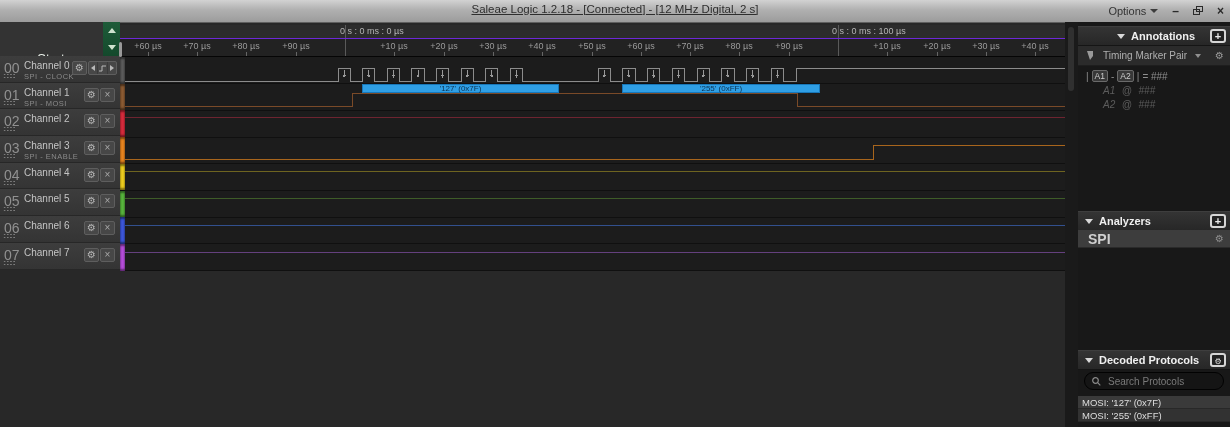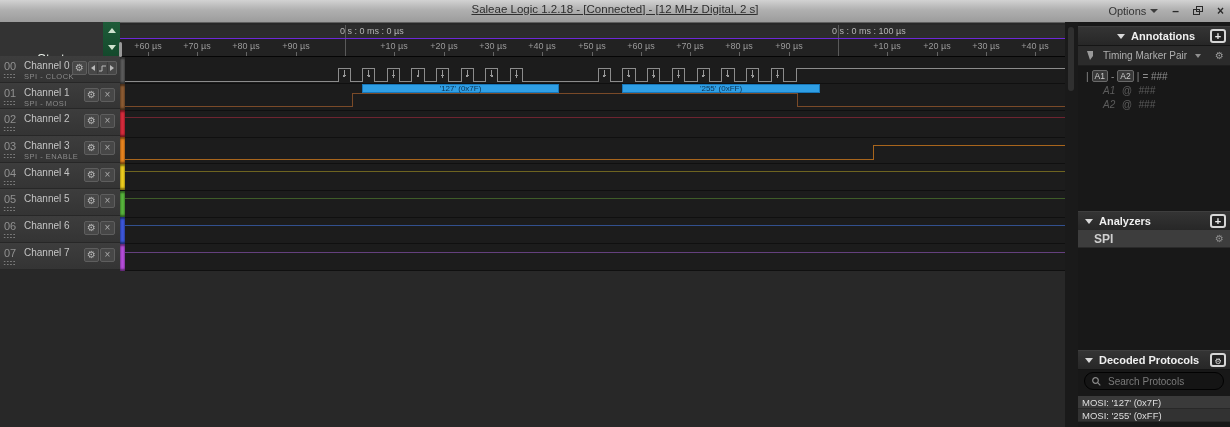--- a/index.html
+++ b/index.html
@@ -20,21 +20,21 @@
   .startrow{position:absolute;left:0;top:0;width:120px;height:34px;display:flex;}
   .startbtn{flex:1;background:linear-gradient(#3a9560,#27714a 55%,#1f5e3c);border-right:1px solid #174a2d;
     display:flex;align-items:center;justify-content:center;color:#eef5ee;font-size:13px;border-radius:2px 0 0 0;margin-top:36px;}
   .stepper{width:17px;background:linear-gradient(#1e5c39,#14492c);display:flex;flex-direction:column;}
   .step{flex:1;display:flex;align-items:center;justify-content:center;}
   .tri-up{width:0;height:0;border-left:4px solid transparent;border-right:4px solid transparent;border-bottom:5px solid #cfe3cf;}
   .tri-dn{width:0;height:0;border-left:4px solid transparent;border-right:4px solid transparent;border-top:5px solid #cfe3cf;}
   .channels{position:absolute;left:0;top:34px;width:120px;}
   .chrow{position:relative;width:120px;height:26.7px;background:linear-gradient(#3d3d3d,#343434);
     border-bottom:1px solid #272727;box-sizing:border-box;}
-  .chnum{position:absolute;left:4px;top:4px;font-size:11px;color:#919191;}
+  .chnum{position:absolute;left:4px;top:4px;font-size:14px;color:#919191;}
   .chdots{position:absolute;left:3px;top:17px;width:13px;height:6px;
     background-image:radial-gradient(circle,#7d7d7d 0.8px,transparent 1px);background-size:3.2px 3px;}
   .chname{position:absolute;left:24px;top:4px;font-size:10px;color:#c4c4c4;}
   .chsub{position:absolute;left:24px;top:16px;font-size:7.5px;letter-spacing:.5px;color:#8a8a8a;}
   .chbtn{position:absolute;top:5px;width:15px;height:14px;background:#474747;border:1px solid #5e5e5e;
     border-radius:2px;display:flex;align-items:center;justify-content:center;box-sizing:border-box;}
   .gear{right:21px;}
   .chrow.has-trigger .gear{right:33px;}
   .xbtn{right:5px;}
   .gear-glyph{font-family:"DejaVu Sans",sans-serif;font-size:10px;color:#b5b5b5;line-height:10px;}
@@ -84,21 +84,21 @@
     border-top:4px solid #909090;margin-right:14px;}
   .gear-sm{font-family:"DejaVu Sans",sans-serif;font-size:10px;color:#9a9a9a;margin-right:6px;}
   .formula{position:absolute;left:8px;top:48px;font-size:10px;color:#8e8e8e;display:flex;align-items:center;gap:3px;}
   .badge{background:#383838;border:1px solid #6a6a6a;border-radius:2px;font-size:8.5px;color:#cccccc;
     padding:0 2px;line-height:10px;}
   .marker-row{position:absolute;left:25px;font-size:10px;color:#5c5c5c;font-style:italic;}
   .marker-row .ml{display:inline-block;width:16px;}
   .marker-row .ms{display:inline-block;width:14px;}
   .an-row{position:absolute;left:0;width:152px;height:18px;background:#3d3d3d;border-bottom:1px solid #2a2a2a;
     display:flex;align-items:center;box-sizing:border-box;}
-  .an-name{font-size:12px;font-weight:bold;color:#cfcfcf;margin-left:16px;flex:1;}
+  .an-name{font-size:14px;font-weight:bold;color:#cfcfcf;margin-left:10px;flex:1;}
   .an-gear{font-family:"DejaVu Sans",sans-serif;font-size:10px;color:#8e8e8e;margin-right:6px;}
   .search{position:absolute;left:6px;top:350px;width:140px;height:18px;background:#151515;
     border:1px solid #020202;border-radius:9px;display:flex;align-items:center;box-sizing:border-box;}
   .search svg{margin:0 5px 0 7px;}
   .search input{background:transparent;border:none;outline:none;color:#bbb;font-size:10px;width:105px;
     font-family:"Liberation Sans",sans-serif;}
   .search input::placeholder{color:#7a7a7a;}
   .proto-rows{position:absolute;left:0;top:374px;width:152px;}
   .proto-row{height:13px;font-size:9.5px;color:#dedede;line-height:13px;padding-left:4px;
     border-bottom:1px solid #282828;box-sizing:border-box;}

